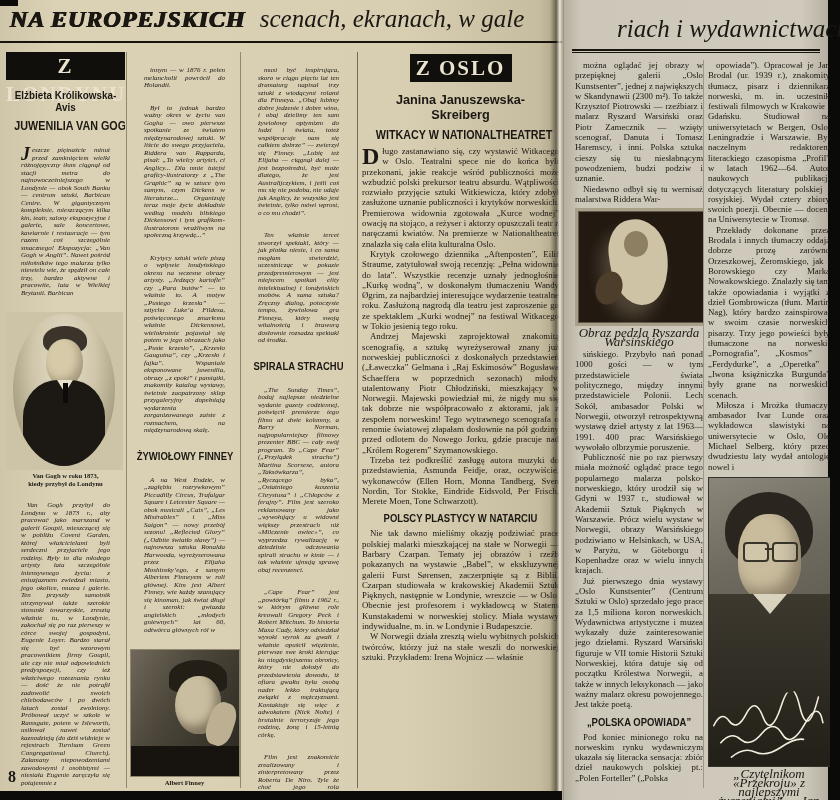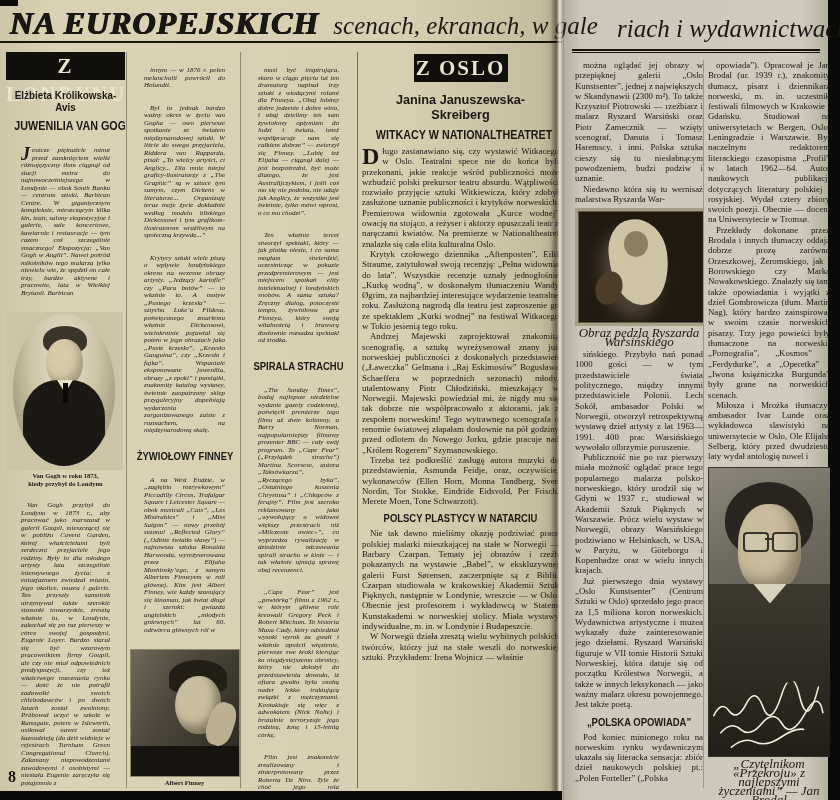--- a/index.html
+++ b/index.html
@@ -9,21 +9,21 @@
   #page-left{position:absolute;left:0;top:0;width:562px;height:800px;
     background:linear-gradient(90deg,#cfc5a8 0%,#dbd2b6 10%,#d8cfb3 72%,#c6bc9f 96%,#a79d82 100%);}
   #page-right{position:absolute;left:562px;top:0;width:266px;height:800px;
     background:linear-gradient(90deg,#b2ab9a 0%,#ccc7b8 7%,#cfcabb 90%,#b6b0a2 100%);}
   #seam{position:absolute;left:550px;top:0;width:14px;height:800px;z-index:6;
     background:linear-gradient(90deg,rgba(25,20,8,0) 0%,rgba(25,20,8,.45) 45%,rgba(246,243,231,.85) 70%,rgba(40,35,20,.25) 100%);}
   #nib-tl{position:absolute;left:0;top:0;width:18px;height:6px;background:#0c0b09;z-index:7;}
   #band-bl{position:absolute;left:0;top:791px;width:562px;height:9px;background:#0c0b09;z-index:7;}
   
   #mast-left{position:absolute;left:10px;top:5px;white-space:nowrap;z-index:3;}
-  .mast1{font-family:"Liberation Serif",serif;font-weight:bold;font-style:italic;font-size:32px;
+  .mast1{font-family:"Liberation Serif",serif;font-weight:bold;font-style:italic;font-size:24px;
          letter-spacing:1px;text-shadow:.7px 0 0 #15130e,-.7px 0 0 #15130e,0 .4px 0 #15130e;}
   .mast2{font-family:"Liberation Serif",serif;font-style:italic;font-size:25px;margin-left:10px;}
   #mast-rule-left{position:absolute;left:0;top:41px;width:562px;height:2px;background:#17140e;}
   #mast-right{position:absolute;left:18px;top:15px;white-space:nowrap;margin-left:37px;}
   #mast-rules-right{position:absolute;left:10px;top:49px;width:248px;}
   #mast-rules-right .r1{height:2px;background:#17140e;margin-bottom:1px;}
   #mast-rules-right .r2{height:1px;background:#17140e;}
   
   .col{position:absolute;top:52px;overflow:hidden;}
   #col1{left:6px;width:119px;height:738px;}
@@ -158,21 +158,21 @@
         </div>
       <div class="colhead">SPIRALA STRACHU</div>
       <div>
           <p class="b">„The Sunday Times”, bodaj najlepsze niedzielne wydanie gazety codziennej, poświęcił premierze tego filmu aż dwie kolumny, a Barry Norman, najpopularniejszy filmowy prezenter BBC — cały swój program. To „Cape Fear” („Przylądek strachu”) Martina Scorsese, autora „Taksówkarza”, „Ryczącego byka”, „Ostatniego kuszenia Chrystusa” i „Chłopców z ferajny”. Film jest szeroko reklamowany jako „wywołujący u widowni większy przestrach niż «Milczenie owiec»”, co wyprzedza rywalizację w dziedzinie odczuwania spirali strachu w kinie — i tak właśnie ujmują sprawę obaj recenzenci.</p>
           <p class="b">„Cape Fear” jest „powtórką” filmu z 1962 r., w którym główne role kreowali Gregory Peck i Robert Mitchum. To historia Maxa Cady, który odsiedział wysoki wyrok za gwałt i właśnie opuścił więzienie, pierwsze swe kroki kierując ku niegdysiejszemu obrońcy, który nie dołożył do przedstawienia dowodu, iż ofiara gwałtu była osobą nader lekko traktującą związki z mężczyznami. Kontaktuje się więc z adwokatem (Nick Nolte) i brutalnie terroryzuje jego rodzinę, żonę i 15-letnią córkę.</p>
           <p class="b">Film jest znakomicie zrealizowany i zinterpretowany przez Roberta De Niro. Tyle że choć jego rola psychologicznie podobna jest do tej z „Taksówkarza”, De Niro gra ją bardziej w konwencji Stallona czy Schwarzeneggera niż swego dawnego bohatera. Wydaje się, że krew, przemoc i gwałt traktowane są dziś przedmiotowo, bardziej niż dotąd manipulacyjnie, w celu zapełnienia sal kinowych, czyli kasy. Peter Millar pisze w „Timesie”: „Na Hollywood położył się cień strachu. Ale to zrozumiałe. Od czasów «Alien» do «Milczenia owiec» w kinie strach, gwałt — znaczą pieniądze...”</p>
         </div>
     </div>
 
     <div class="col os" id="col-oslo">
-      <div class="secbox" style="width:94px;margin:2px auto 0;">Z OSLO</div>
+      <div class="secbox" style="width:102px;margin:2px auto 0;">Z OSLO</div>
       <div class="byline byline-lg">Janina Januszewska-Skreiberg</div>
       <div class="colhead colhead-lg">WITKACY W NATIONALTHEATRET</div>
       <p class="ob first"><span class="dc-big">D</span><span>ługo zastanawiano się, czy wystawić Witkacego w Oslo. Teatralni spece nie do końca byli przekonani, jakie reakcje wśród publiczności może wzbudzić polski prekursor teatru absurdu. Wątpliwości rozwiało przyjęcie sztuki Witkiewicza, który zdobył zasłużone uznanie publiczności i krytyków norweskich. Premierowa widownia zgotowała „Kurce wodnej” owację na stojąco, a reżyser i aktorzy opuszczali teatr z naręczami kwiatów. Na premierze w Nationaltheatret znalazła się cała elita kulturalna Oslo.</span></p>
       <div>
           <p class="ob">Krytyk czołowego dziennika „Aftenposten”, Eilif Straume, zatytułował swoją recenzję: „Pełna widownia do lata”. Wszystkie recenzje uznały jednogłośnie „Kurkę wodną”, w doskonałym tłumaczeniu Wandy Øgrim, za najbardziej interesujące wydarzenie teatralne roku. Zasłużoną nagrodą dla teatru jest zaproszenie go ze spektaklem „Kurki wodnej” na festiwal Witkacego w Tokio jesienią tego roku.</p>
           <p class="ob">Andrzej Majewski zaprojektował znakomitą scenografię, a sztukę wyreżyserował znany już norweskiej publiczności z doskonałych przedstawień („Ławeczka” Gelmana i „Raj Eskimosów” Bogusława Schaeffera w poprzednich sezonach) młody, utalentowany Piotr Chłodziński, mieszkający w Norwegii. Majewski powiedział mi, że nigdy mu się tak dobrze nie współpracowało z aktorami, jak z zespołem norweskim! Tego wytrawnego scenografa o renomie światowej złapałam dosłownie na pół godziny przed odlotem do Nowego Jorku, gdzie pracuje nad „Królem Rogerem” Szymanowskiego.</p>
           <p class="ob">Trzeba też podkreślić zasługę autora muzyki do przedstawienia, Asmunda Feidje, oraz, oczywiście, wykonawców (Ellen Horn, Monna Tandberg, Sven Nordin, Tor Stokke, Eindride Eidsvold, Per Frisch, Merete Moen, Tone Schwarzott).</p>
         </div>
       <div class="colhead">POLSCY PLASTYCY W NATARCIU</div>
       <div>
@@ -192,21 +192,21 @@
       <span class="mast2" style="margin-left:0;">riach i wydawnictwach</span>
     </div>
     <div id="mast-rules-right">
       <div class="r1"></div>
       <div class="r2"></div>
     </div>
 
     <div id="col6">
       <div>
           <p class="ob">można oglądać jej obrazy w przepięknej galerii „Oslo Kunstsenter”, jednej z największych w Skandynawii (2300 m²). To także Krzysztof Piotrowski — rzeźbiarz i malarz Ryszard Warsiński oraz Piotr Zamecznik — wzięty scenograf, Danuta i Tomasz Haremscy, i inni. Polska sztuka cieszy się tu niesłabnącym powodzeniem, budzi podziw i uznanie.</p>
-          <p class="ob">Niedawno która się tu wernisaż malarstwa Ryszarda War-</p>
+          <p class="ob">Niedawno odbył się tu wernisaż malarstwa Riddera War-</p>
         </div>
       <figure class="fig-rw">
         <div class="rw-blob1"></div>
         <div class="rw-blob2"></div>
         <div class="rw-blob3"></div>
       </figure>
       <div class="cap-os">Obraz pędzla Ryszarda Warsińskiego</div>
       <div>
           <p class="ob">sińskiego. Przybyło nań ponad 1000 gości — w tym przedstawiciele świata politycznego, między innymi przedstawiciele Polonii. Lech Sokół, ambasador Polski w Norwegii, otworzył retrospektywną wystawę dzieł artysty z lat 1963—1991. 400 prac Warsińskiego wywołało olbrzymie poruszenie.</p>
           <p class="ob">Publiczność nie po raz pierwszy miała możność oglądać prace tego popularnego malarza polsko-norweskiego, który urodził się w Gdyni w 1937 r., studiował w Akademii Sztuk Pięknych w Warszawie. Prócz wielu wystaw w Norwegii, obrazy Warsińskiego podziwiano w Helsinkach, w USA, w Paryżu, w Göteborgu i Kopenhadze oraz w wielu innych krajach.</p>
@@ -215,21 +215,21 @@
       <div class="colhead">„POLSKA OPOWIADA”</div>
       <div>
           <p class="ob">Pod koniec minionego roku na norweskim rynku wydawniczym ukazała się literacka sensacja: zbiór dzieł naukowych polskiej pt.: „Polen Forteller” („Polska</p>
         </div>
     </div>
 
     <div id="col7">
       <div>
           <p class="ob">opowiada”). Opracował je Jan Brodal (ur. 1939 r.), znakomity tłumacz, pisarz i dziennikarz norweski, m. in. uczestnik festiwali filmowych w Krakowie i Gdańsku. Studiował na uniwersytetach w Bergen, Oslo, Leningradzie i Warszawie. Był naczelnym redaktorem literackiego czasopisma „Profil” w latach 1962—64. Autor naukowych publikacji dotyczących literatury polskiej i rosyjskiej. Wydał cztery zbiory swoich poezji. Obecnie — docent na Uniwersytecie w Tromsø.</p>
           <p class="ob">Przekłady dokonane przez Brodala i innych tłumaczy oddają dobrze prozę zarówno Orzeszkowej, Żeromskiego, jak i Borowskiego czy Marka Nowakowskiego. Znalazły się tam także opowiadania i wyjątki z dzieł Gombrowicza (tłum. Martin Nag), który bardzo zainspirował w swoim czasie norweskich pisarzy. Trzy jego powieści były tłumaczone na norweski: „Pornografia”, „Kosmos” i „Ferdydurke”, a „Operetka” i „Iwona księżniczka Burgunda” były grane na norweskich scenach.</p>
-          <p class="ob">Miłosza i Mrożka tłumaczył ambasador Ivar Lunde oraz wykładowca slawistyki na uniwersytecie w Oslo, Ole Elijaha Selberg, który przed dwudziestu laty wydał antologię nowel i</p>
+          <p class="ob">Miłosza i Mrożka tłumaczył ambasador Ivar Lunde oraz wykładowca slawistyki na uniwersytecie w Oslo, Ole Michael Selberg, który przed dwudziestu laty wydał antologię nowel i</p>
         </div>
       <figure class="fig-jb">
         <div class="jb-hair"></div>
         <div class="jb-face"></div>
         <div class="jb-lens l"></div>
         <div class="jb-lens r"></div>
         <div class="jb-bridge"></div>
         <div class="jb-body"></div>
         <div class="jb-collar"></div>
         <svg class="jb-sign" viewBox="0 0 118 64">

